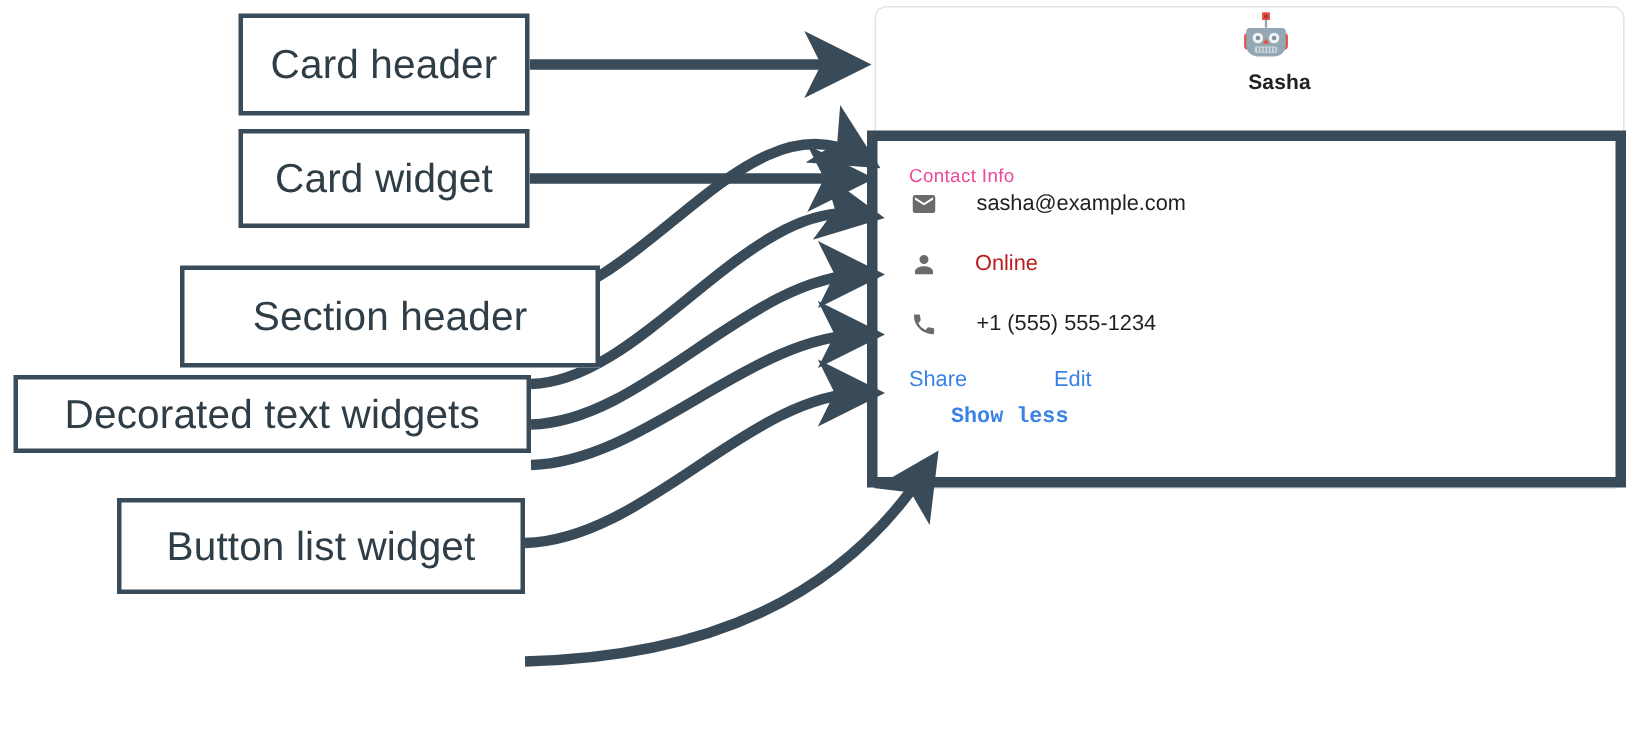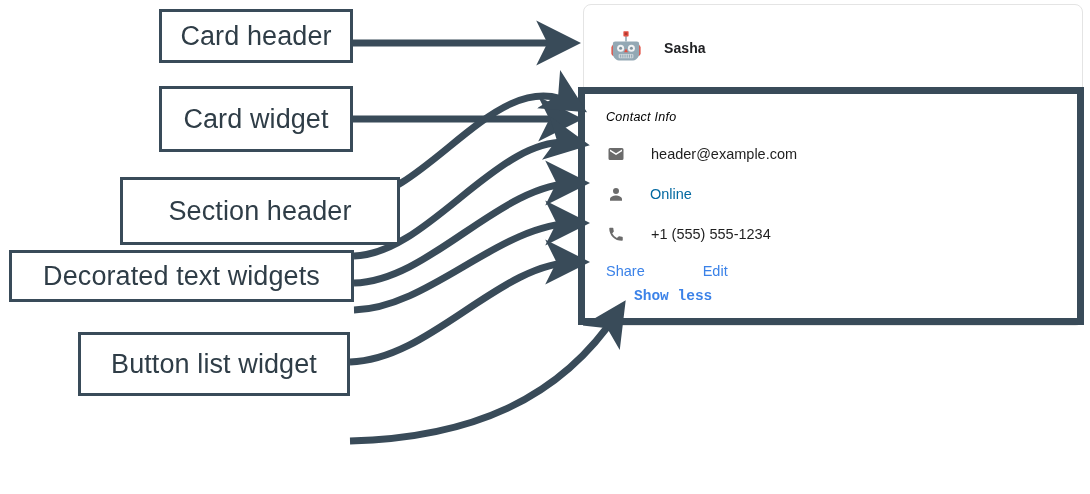--- a/index.html
+++ b/index.html
@@ -24,21 +24,21 @@
     display:flex;
     align-items:center;
     justify-content:center;
     color:#2f3d47;
     font-size:27px;
     line-height:1;
     letter-spacing:.1px;
     white-space:nowrap;
     z-index:6;
   }
-  #cal-card-header   { left:159px; top:9px;   width:194px; height:54px; }
+  #cal-card-header   { left:159px; top:9px;   width:194px; height:68px; }
   #cal-card-section  { left:159px; top:86px;  width:194px; height:66px; }
   #cal-section-header{ left:120px; top:177px; width:280px; height:68px; }
   #cal-decorated     { left:9px;   top:250px; width:345px; height:52px; }
   #cal-button-list   { left:78px;  top:332px; width:272px; height:64px; }
   #cal-collapser     { left:78px;  top:411px; width:272px; height:64px; }
 
   
   #arrows{
     position:absolute;
     left:0; top:0;
@@ -73,20 +73,21 @@
   .card-header{
     position:absolute;
     left:0; top:0;
     width:100%;
     height:86px;
     display:flex;
     align-items:center;
     padding-left:22px;
     box-sizing:border-box;
     z-index:3;
+    flex-direction:column;
   }
   .avatar{
     width:40px;height:40px;
     flex:0 0 40px;
     position:relative;
   }
   .hdr-text{
     margin-left:18px;
     display:flex;
     flex-direction:column;
@@ -109,45 +110,44 @@
   .card-body{
     position:absolute;
     left:0; top:87px;
     width:100%;
     padding:18px 0 0 22px;
     box-sizing:border-box;
     z-index:3;
   }
   .section-title{
     font-size:12.5px;
-    color:#000000;
+    color:#ec4899;
     letter-spacing:.25px;
     line-height:14px;
-    margin-bottom:18px;
-    font-style:italic;
+    margin-bottom:0;
   }
   .info-row{
     display:flex;
     align-items:center;
     height:24px;
     margin-bottom:16px;
   }
   .info-icon{
     width:20px;height:20px;
     flex:0 0 20px;
     display:flex;align-items:center;justify-content:center;
     color:#6b6b6b;
   }
   .info-text{
     margin-left:25px;
     font-size:14.5px;
     color:#1f1f1f;
     line-height:20px;
   }
-  .info-text.status-online{ color:#0369a1;margin-left:24px; }
+  .info-text.status-online{ color:#b91c1c;margin-left:24px; }
 
   .btn-row{
     display:flex;
     align-items:center;
     margin-top:4px;
     margin-bottom:6px;
   }
   .link-btn{
     font-size:14.5px;
     color:#3b82e8;
@@ -257,21 +257,21 @@
 
       <div class="section-title">Contact Info</div>
 
       
       <div class="info-row">
         <span class="info-icon">
           <svg width="18" height="18" viewBox="0 0 24 24" fill="#6b6b6b">
             <path d="M20 4H4a2 2 0 0 0-2 2v12a2 2 0 0 0 2 2h16a2 2 0 0 0 2-2V6a2 2 0 0 0-2-2zm0 4.2-8 5-8-5V6l8 5 8-5v2.2z"></path>
           </svg>
         </span>
-        <span class="info-text">header@example.com</span>
+        <span class="info-text">sasha@example.com</span>
       </div>
 
       
       <div class="info-row">
         <span class="info-icon">
           <svg width="18" height="18" viewBox="0 0 24 24" fill="#6b6b6b">
             <path d="M12 12a4 4 0 1 0 0-8 4 4 0 0 0 0 8zm0 2c-3.3 0-8 1.7-8 4.5V21h16v-2.5c0-2.8-4.7-4.5-8-4.5z"></path>
           </svg>
         </span>
         <span class="info-text status-online">Online</span>

